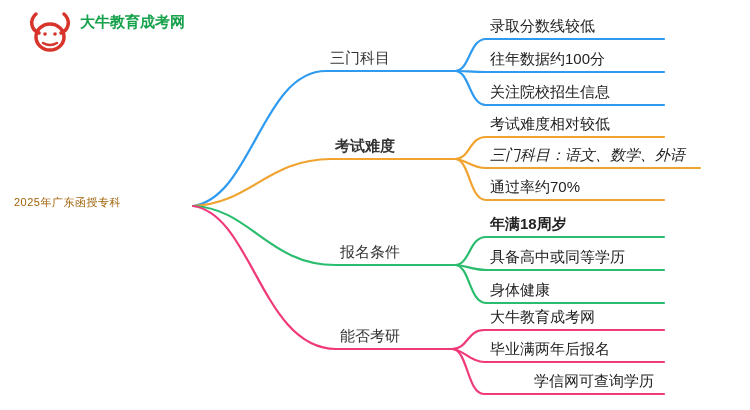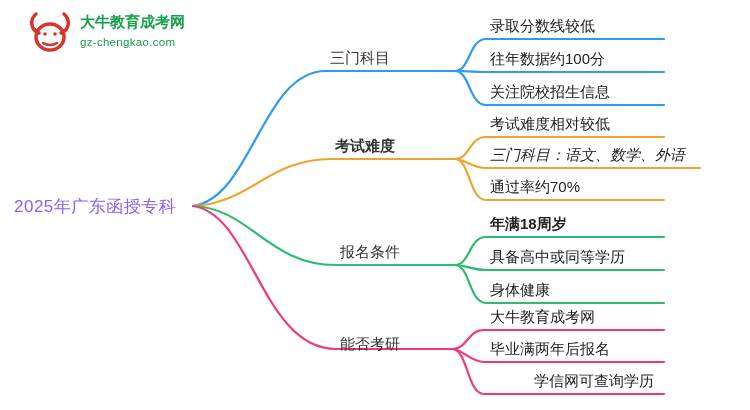--- a/index.html
+++ b/index.html
@@ -3,21 +3,21 @@
 <meta charset="utf-8">
 <style>
   html,body{margin:0;padding:0;background:#fff;}
   .canvas{
     position:relative;width:750px;height:410px;background:#ffffff;
     font-family:"Liberation Sans","DejaVu Sans",sans-serif;overflow:hidden;
   }
   .links{position:absolute;left:0;top:0;width:750px;height:410px;}
   .links path{fill:none;stroke-width:2.2;stroke-linecap:round;}
   .node{position:absolute;white-space:nowrap;color:#333;}
-  .root{font-size:17px;color:#8b5cf6;letter-spacing:0.5px;}
+  .root{font-size:11px;color:#a16207;letter-spacing:0.5px;}
   .branch{font-size:15px;color:#333;}
   .leaf{font-size:15px;color:#222;}
   .logo{position:absolute;left:27px;top:10px;display:flex;align-items:flex-start;gap:7px;}
   .logo-text{display:flex;flex-direction:column;line-height:1.25;margin-top:3px;}
   .logo-title{font-size:15px;font-weight:bold;}
   .logo-url{font-size:11.5px;margin-top:3px;letter-spacing:0.3px;}
 </style>
 </head>
 <body>
 
@@ -51,30 +51,29 @@
     <svg width="46" height="44" viewBox="0 0 46 44">
       <path d="M9,4 C2,10 4,20 12,23" stroke="#d7342b" stroke-width="3.5" fill="none" stroke-linecap="round"></path>
       <path d="M37,4 C44,10 42,20 34,23" stroke="#d7342b" stroke-width="3.5" fill="none" stroke-linecap="round"></path>
       <ellipse cx="23" cy="27" rx="14" ry="13" fill="none" stroke="#d7342b" stroke-width="3.5"></ellipse>
       <circle cx="18" cy="24" r="1.8" fill="#d7342b"></circle>
       <circle cx="28" cy="24" r="1.8" fill="#d7342b"></circle>
       <path d="M16,33 Q23,37 30,33" stroke="#d7342b" stroke-width="2.5" fill="none" stroke-linecap="round"></path>
     </svg>
     <div class="logo-text">
       <span class="logo-title" style="color: rgb(22, 161, 75);">大牛教育成考网</span>
-      <span class="logo-url" style="color: rgb(22, 161, 75);">gz-chengkao.com</span>
     </div>
   </div>
 
   <div class="node root" style="left:14px;top:195px;">2025年广东函授专科</div>
 
   <div class="node branch" style="left:330px;top:49px;">三门科目</div>
   <div class="node branch" style="left:335px;top:137px;font-weight:bold;">考试难度</div>
   <div class="node branch" style="left:340px;top:243px;">报名条件</div>
-  <div class="node branch" style="left:340px;top:335px;">能否考研</div>
+  <div class="node branch" style="left:340px;top:327px;">能否考研</div>
 
   <div class="node leaf" style="left:490px;top:17px;">录取分数线较低</div>
   <div class="node leaf" style="left:490px;top:50px;">往年数据约100分</div>
   <div class="node leaf" style="left:490px;top:83px;">关注院校招生信息</div>
 
   <div class="node leaf" style="left:490px;top:115px;">考试难度相对较低</div>
   <div class="node leaf" style="left:490px;top:146px;font-style:italic;">三门科目：语文、数学、外语</div>
   <div class="node leaf" style="left:490px;top:178px;">通过率约70%</div>
 
   <div class="node leaf" style="left:490px;top:215px;font-weight:bold;">年满18周岁</div>

